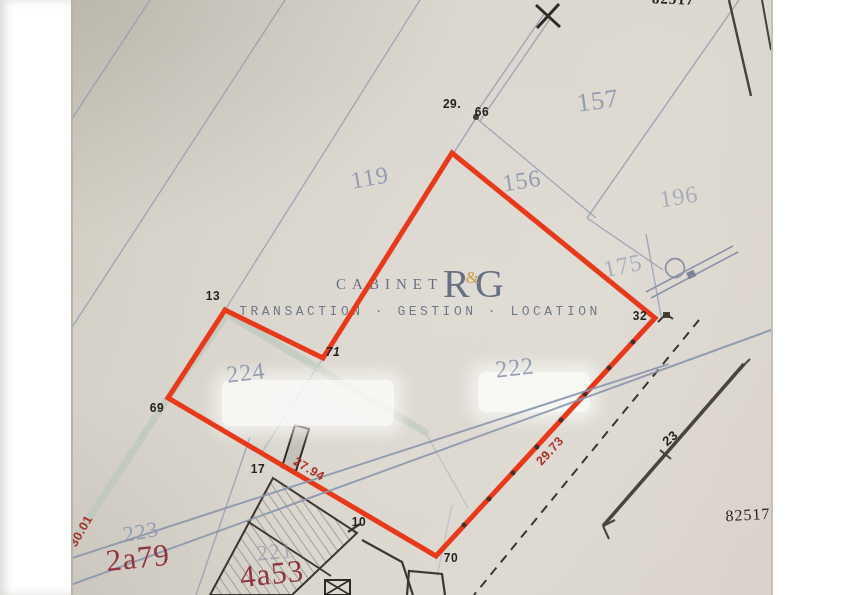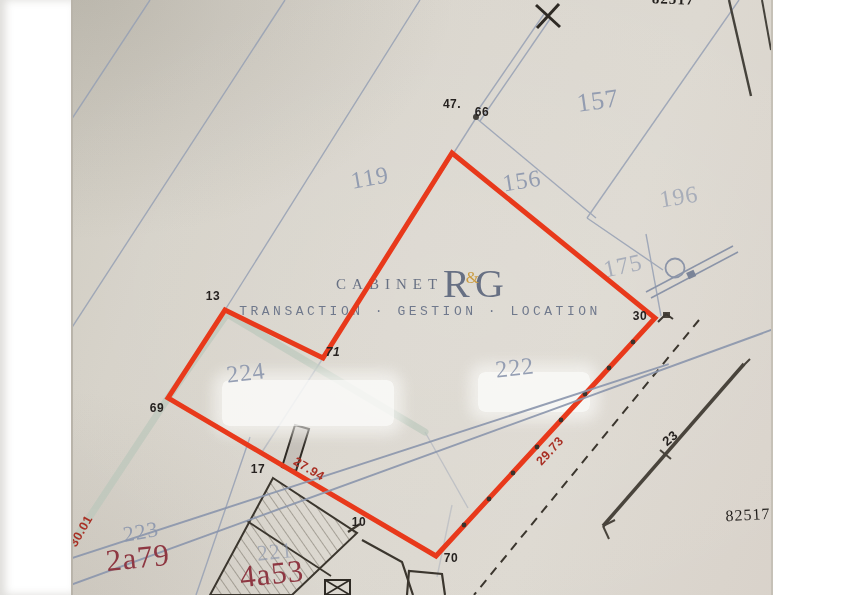--- a/index.html
+++ b/index.html
@@ -157,26 +157,26 @@
   <div class="lbl pnum" style="left:522px;top:181px;transform:translate(-50%,-50%) rotate(-9deg);">156</div>
   <div class="lbl pnum faded" style="left:679px;top:197px;transform:translate(-50%,-50%) rotate(-9deg);">196</div>
   <div class="lbl pnum faded" style="left:623px;top:266px;transform:translate(-50%,-50%) rotate(-12deg);">175</div>
   <div class="lbl pnum" style="left:246px;top:373px;transform:translate(-50%,-50%) rotate(-7deg);">224</div>
   <div class="lbl pnum" style="left:515px;top:368px;transform:translate(-50%,-50%) rotate(-7deg);">222</div>
   <div class="lbl pnum" style="left:141px;top:532px;font-size:22px;transform:translate(-50%,-50%) rotate(-10deg);">223</div>
   <div class="lbl pnum faded" style="left:275px;top:552px;font-size:22px;transform:translate(-50%,-50%) rotate(-6deg);">221</div>
   <div class="lbl pnum small struck" style="left:448px;top:446px;transform:translate(-50%,-50%) rotate(-14deg);">151</div>
   <div class="lbl pnum small struck" style="left:172px;top:501px;transform:translate(-50%,-50%) rotate(-12deg);">154</div>
 
-  <div class="lbl pt" style="left:452px;top:104px;">47.</div>
+  <div class="lbl pt" style="left:452px;top:104px;">29.</div>
   <div class="lbl pt" style="left:482px;top:112px;">66</div>
   <div class="lbl pt" style="left:213px;top:296px;">13</div>
   <div class="lbl pt" style="left:333px;top:352px;font-style:italic;">71</div>
   <div class="lbl pt" style="left:157px;top:408px;">69</div>
-  <div class="lbl pt" style="left:640px;top:316px;">30</div>
+  <div class="lbl pt" style="left:640px;top:316px;">32</div>
   <div class="lbl pt" style="left:451px;top:558px;">70</div>
   <div class="lbl pt" style="left:258px;top:469px;">17</div>
   <div class="lbl pt" style="left:359px;top:522px;">10</div>
   <div class="lbl pt" style="left:670px;top:438px;transform:translate(-50%,-50%) rotate(-40deg);font-size:13px;">23</div>
 
   <div class="lbl meas" style="left:309px;top:469px;transform:translate(-50%,-50%) rotate(31deg);">27.94</div>
   <div class="lbl meas" style="left:550px;top:451px;transform:translate(-50%,-50%) rotate(-47deg);">29.73</div>
   <div class="lbl meas" style="left:81px;top:531px;transform:translate(-50%,-50%) rotate(-60deg);">30.01</div>
 
   <div class="lbl area" style="left:138px;top:558px;transform:translate(-50%,-50%) rotate(-6deg);">2a79</div>

